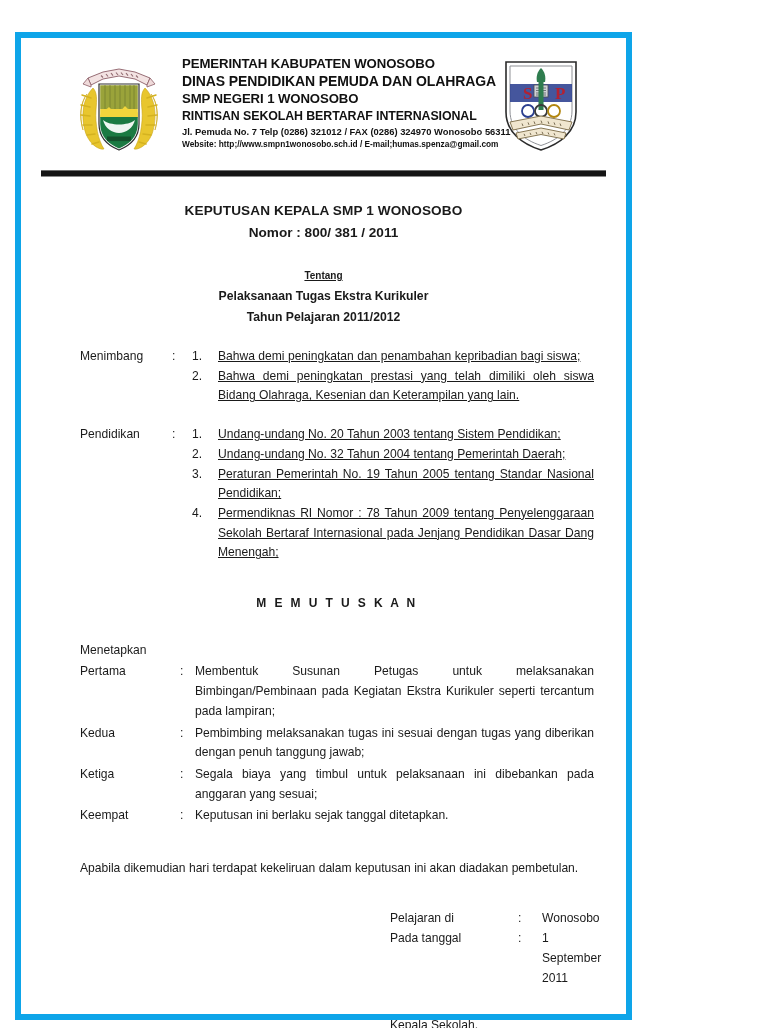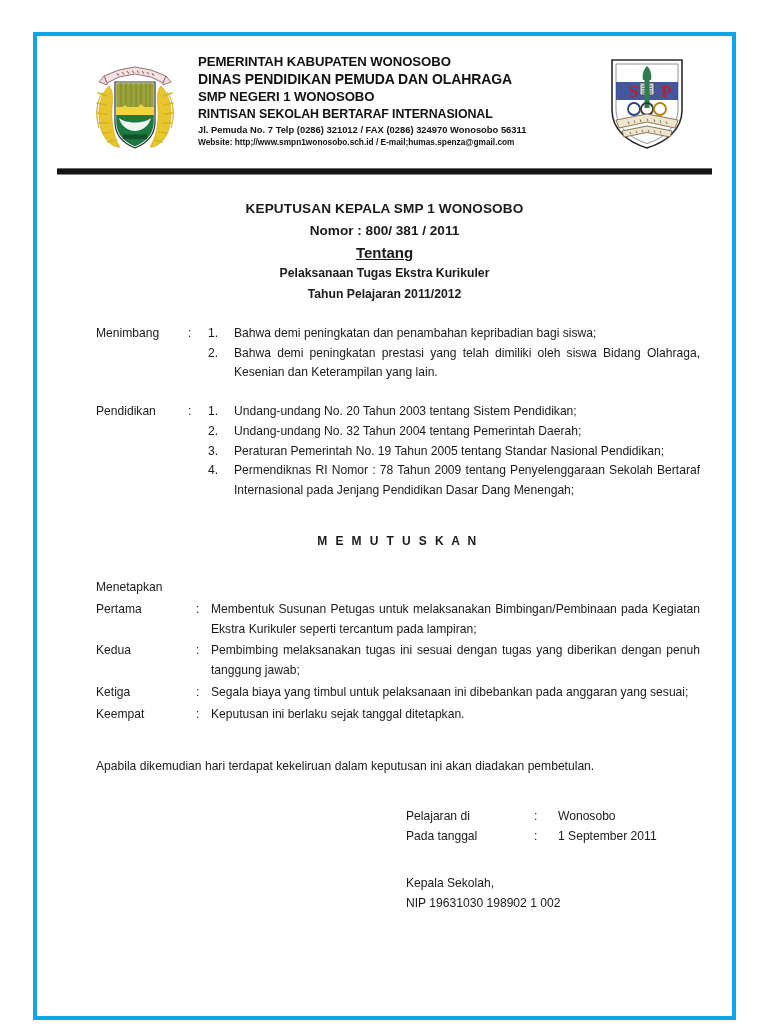--- a/index.html
+++ b/index.html
@@ -12,25 +12,25 @@
     height: 1028px;
     font-family: "Liberation Sans", sans-serif;
     color: #1a1a1a;
     overflow: hidden;
     position: relative;
   }
 
   
   #page-frame {
     position: absolute;
-    left: 33px;
+    left: 15px;
     top: 32px;
-    width: 703px;
+    width: 617px;
     height: 988px;
-    border: 4px solid #0ea5e9;
+    border: 6px solid #0ea5e9;
     box-sizing: border-box;
     background: #fff;
   }
 
   
   #letterhead {
     position: relative;
     height: 122px;
     margin: 8px 18px 0 18px;
   }
@@ -100,23 +100,24 @@
     font-weight: bold;
     line-height: 22px;
     letter-spacing: 0.1px;
   }
   #title-block .t-nomor {
     font-size: 13.6px;
     font-weight: bold;
     line-height: 22px;
   }
   #title-block .t-tentang {
-    font-size: 15px;
+    font-size: 10px;
     font-weight: bold;
     line-height: 21px;
+    margin-top: 21px;
     text-decoration: underline;
   }
   #title-block .t-sub {
     font-size: 12.2px;
     font-weight: bold;
     line-height: 21px;
   }
   #title-block .t-year {
     font-size: 12.2px;
     font-weight: bold;
@@ -149,20 +150,21 @@
     display: flex;
     align-items: flex-start;
   }
   .num-item .num {
     width: 26px;
     flex: 0 0 26px;
   }
   .num-item .txt {
     flex: 1 1 auto;
     text-align: justify;
+    text-decoration: underline;
   }
   .num-item .txt.nojust { text-align: left; }
 
   
   #memutuskan {
     text-align: center;
     font-size: 12px;
     font-weight: bold;
     letter-spacing: 2.4px;
     margin-top: 31px;

